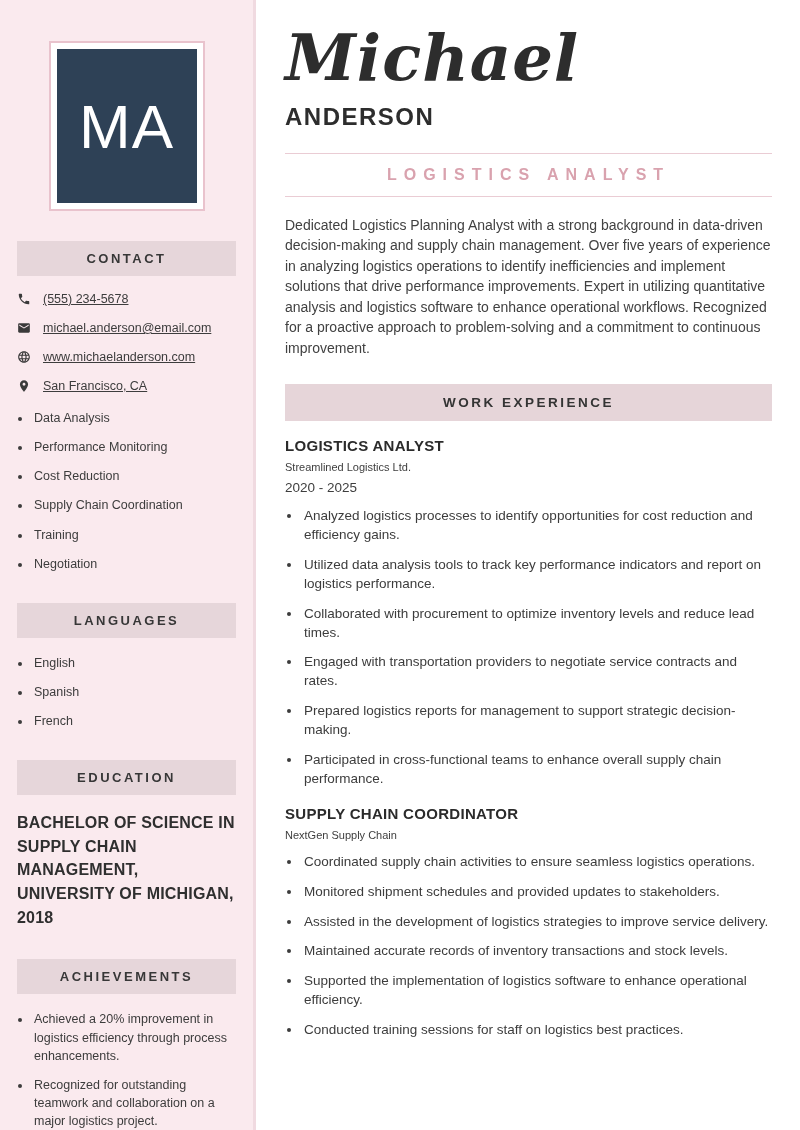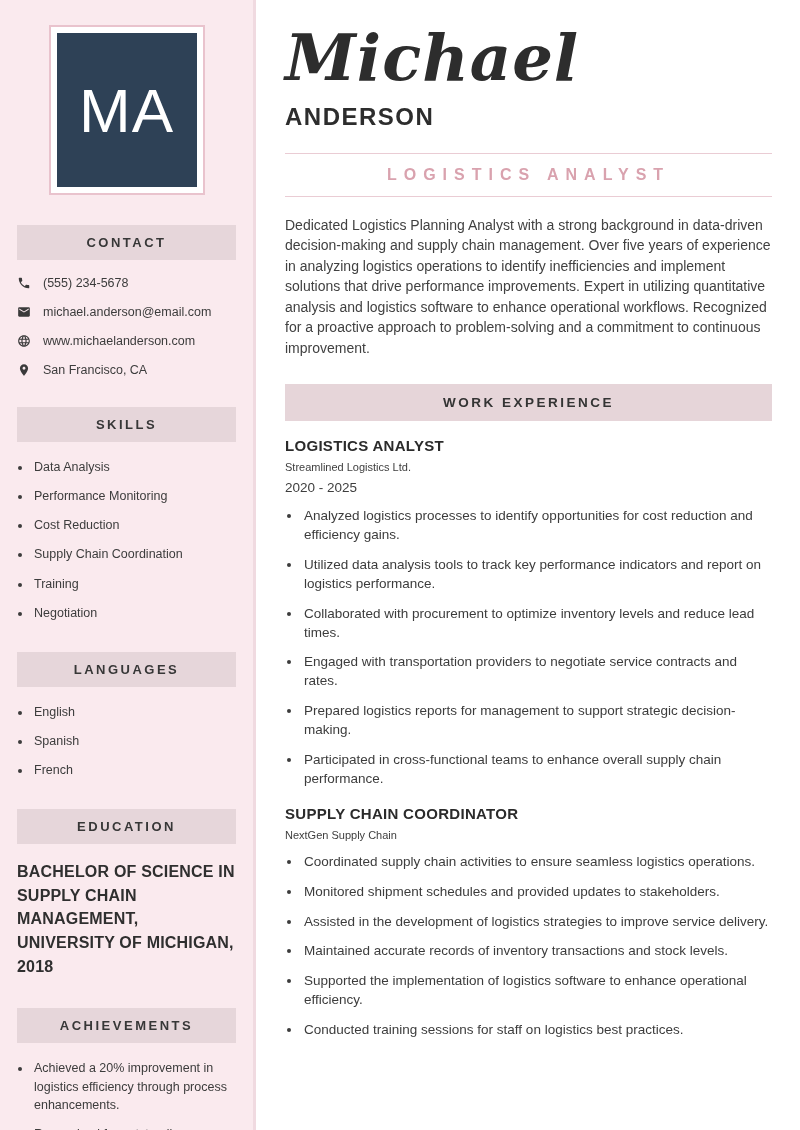--- a/index.html
+++ b/index.html
@@ -23,21 +23,21 @@
     width: 256px;
     min-width: 256px;
     height: 100%;
     background: #faeaee;
     border-right: 3px solid #f0dae0;
     padding: 25px 17px 20px 17px;
   }
   .monogram-outer {
     width: 156px;
     height: 170px;
-    margin: 0 auto;
+    margin: 16px auto;
     background: #ffffff;
     border: 2px solid #e9c3cd;
     padding: 6px;
   }
   .monogram-inner {
     width: 100%;
     height: 100%;
     background: #2e4156;
     display: flex;
     align-items: center;
@@ -52,21 +52,21 @@
   .side-section-header {
     margin-top: 30px;
     background: #e6d6da;
     text-align: center;
     padding: 10px 4px;
     font-size: 13px;
     font-weight: bold;
     letter-spacing: 2.5px;
     color: #373737;
   }
-  .contact-list { margin-top: 16px; }
+  .contact-list { margin-top: 16px; text-decoration: underline; }
   .contact-row {
     display: flex;
     align-items: center;
     gap: 12px;
     margin-bottom: 15px;
   }
   .contact-row svg { flex: 0 0 14px; width: 14px; height: 14px; fill: #3a3a3a; }
   .contact-row .c-text { font-size: 12.5px; color: #3c3c3c; }
 
   ul.side-list {
@@ -204,21 +204,20 @@
         <span class="c-text">www.michaelanderson.com</span>
       </div>
       <div class="contact-row">
         <svg viewBox="0 0 24 24">
             <path d="M12 2C8.13 2 5 5.13 5 9c0 5.25 7 13 7 13s7-7.75 7-13c0-3.87-3.13-7-7-7zm0 9.5c-1.38 0-2.5-1.12-2.5-2.5s1.12-2.5 2.5-2.5 2.5 1.12 2.5 2.5-1.12 2.5-2.5 2.5z"></path>
           </svg>
         <span class="c-text">San Francisco, CA</span>
       </div>
     </div>
 
-    <div class="side-section-header">SKILLS</div>
     <ul class="side-list">
       <li>Data Analysis</li>
       <li>Performance Monitoring</li>
       <li>Cost Reduction</li>
       <li>Supply Chain Coordination</li>
       <li>Training</li>
       <li>Negotiation</li>
     </ul>
 
     <div class="side-section-header">LANGUAGES</div>

